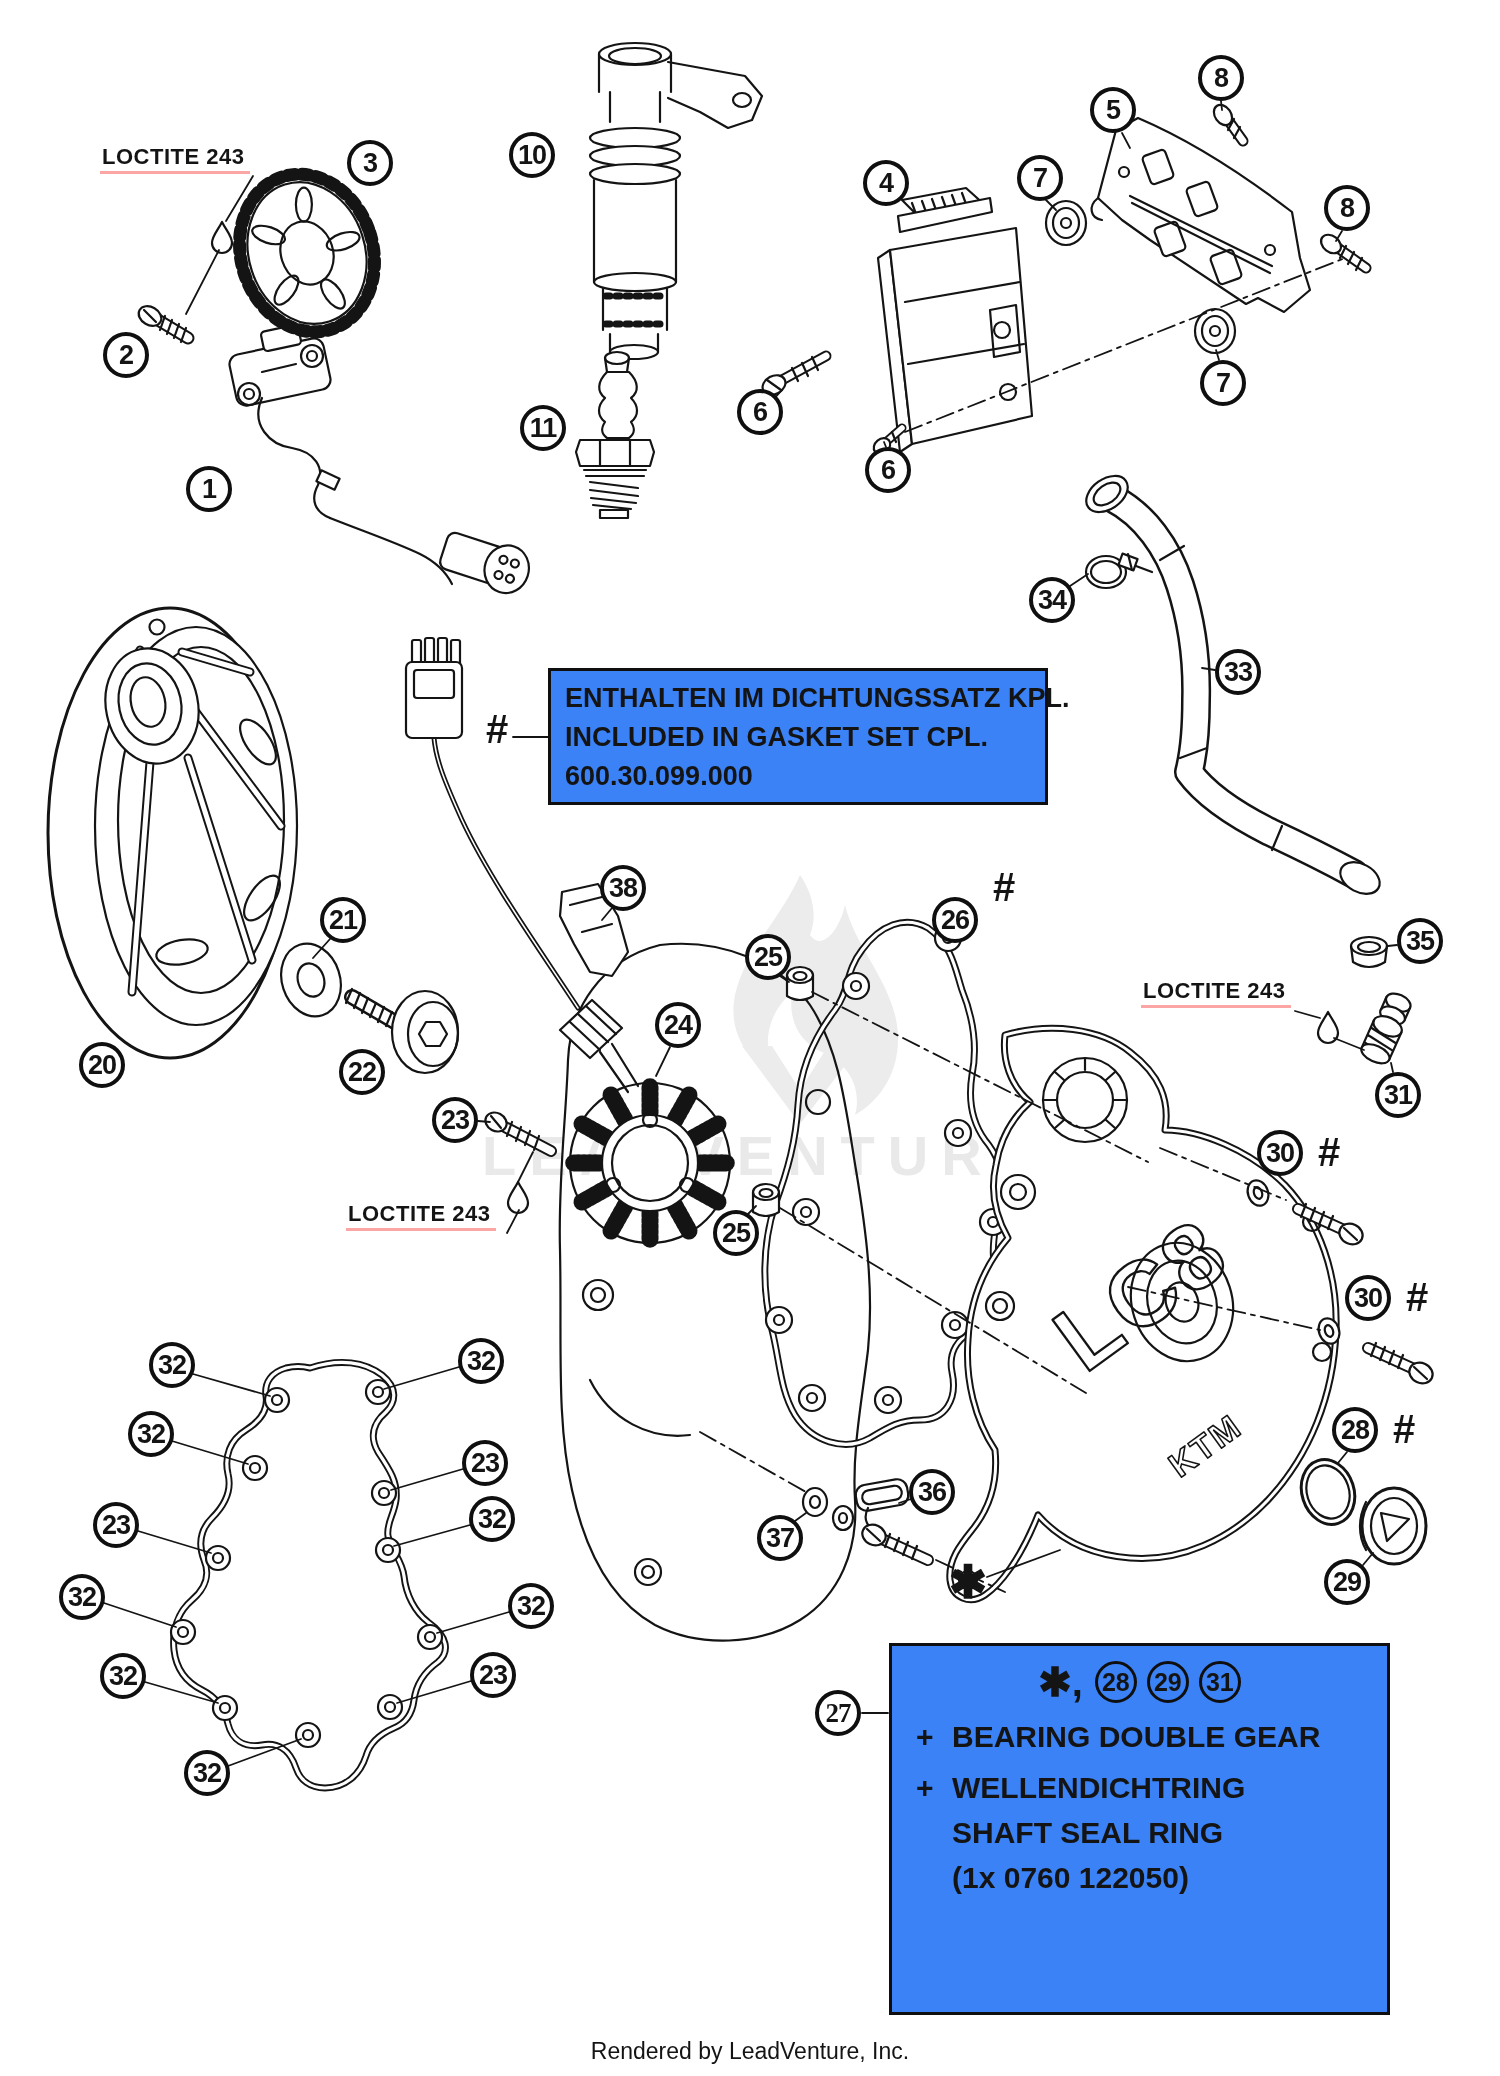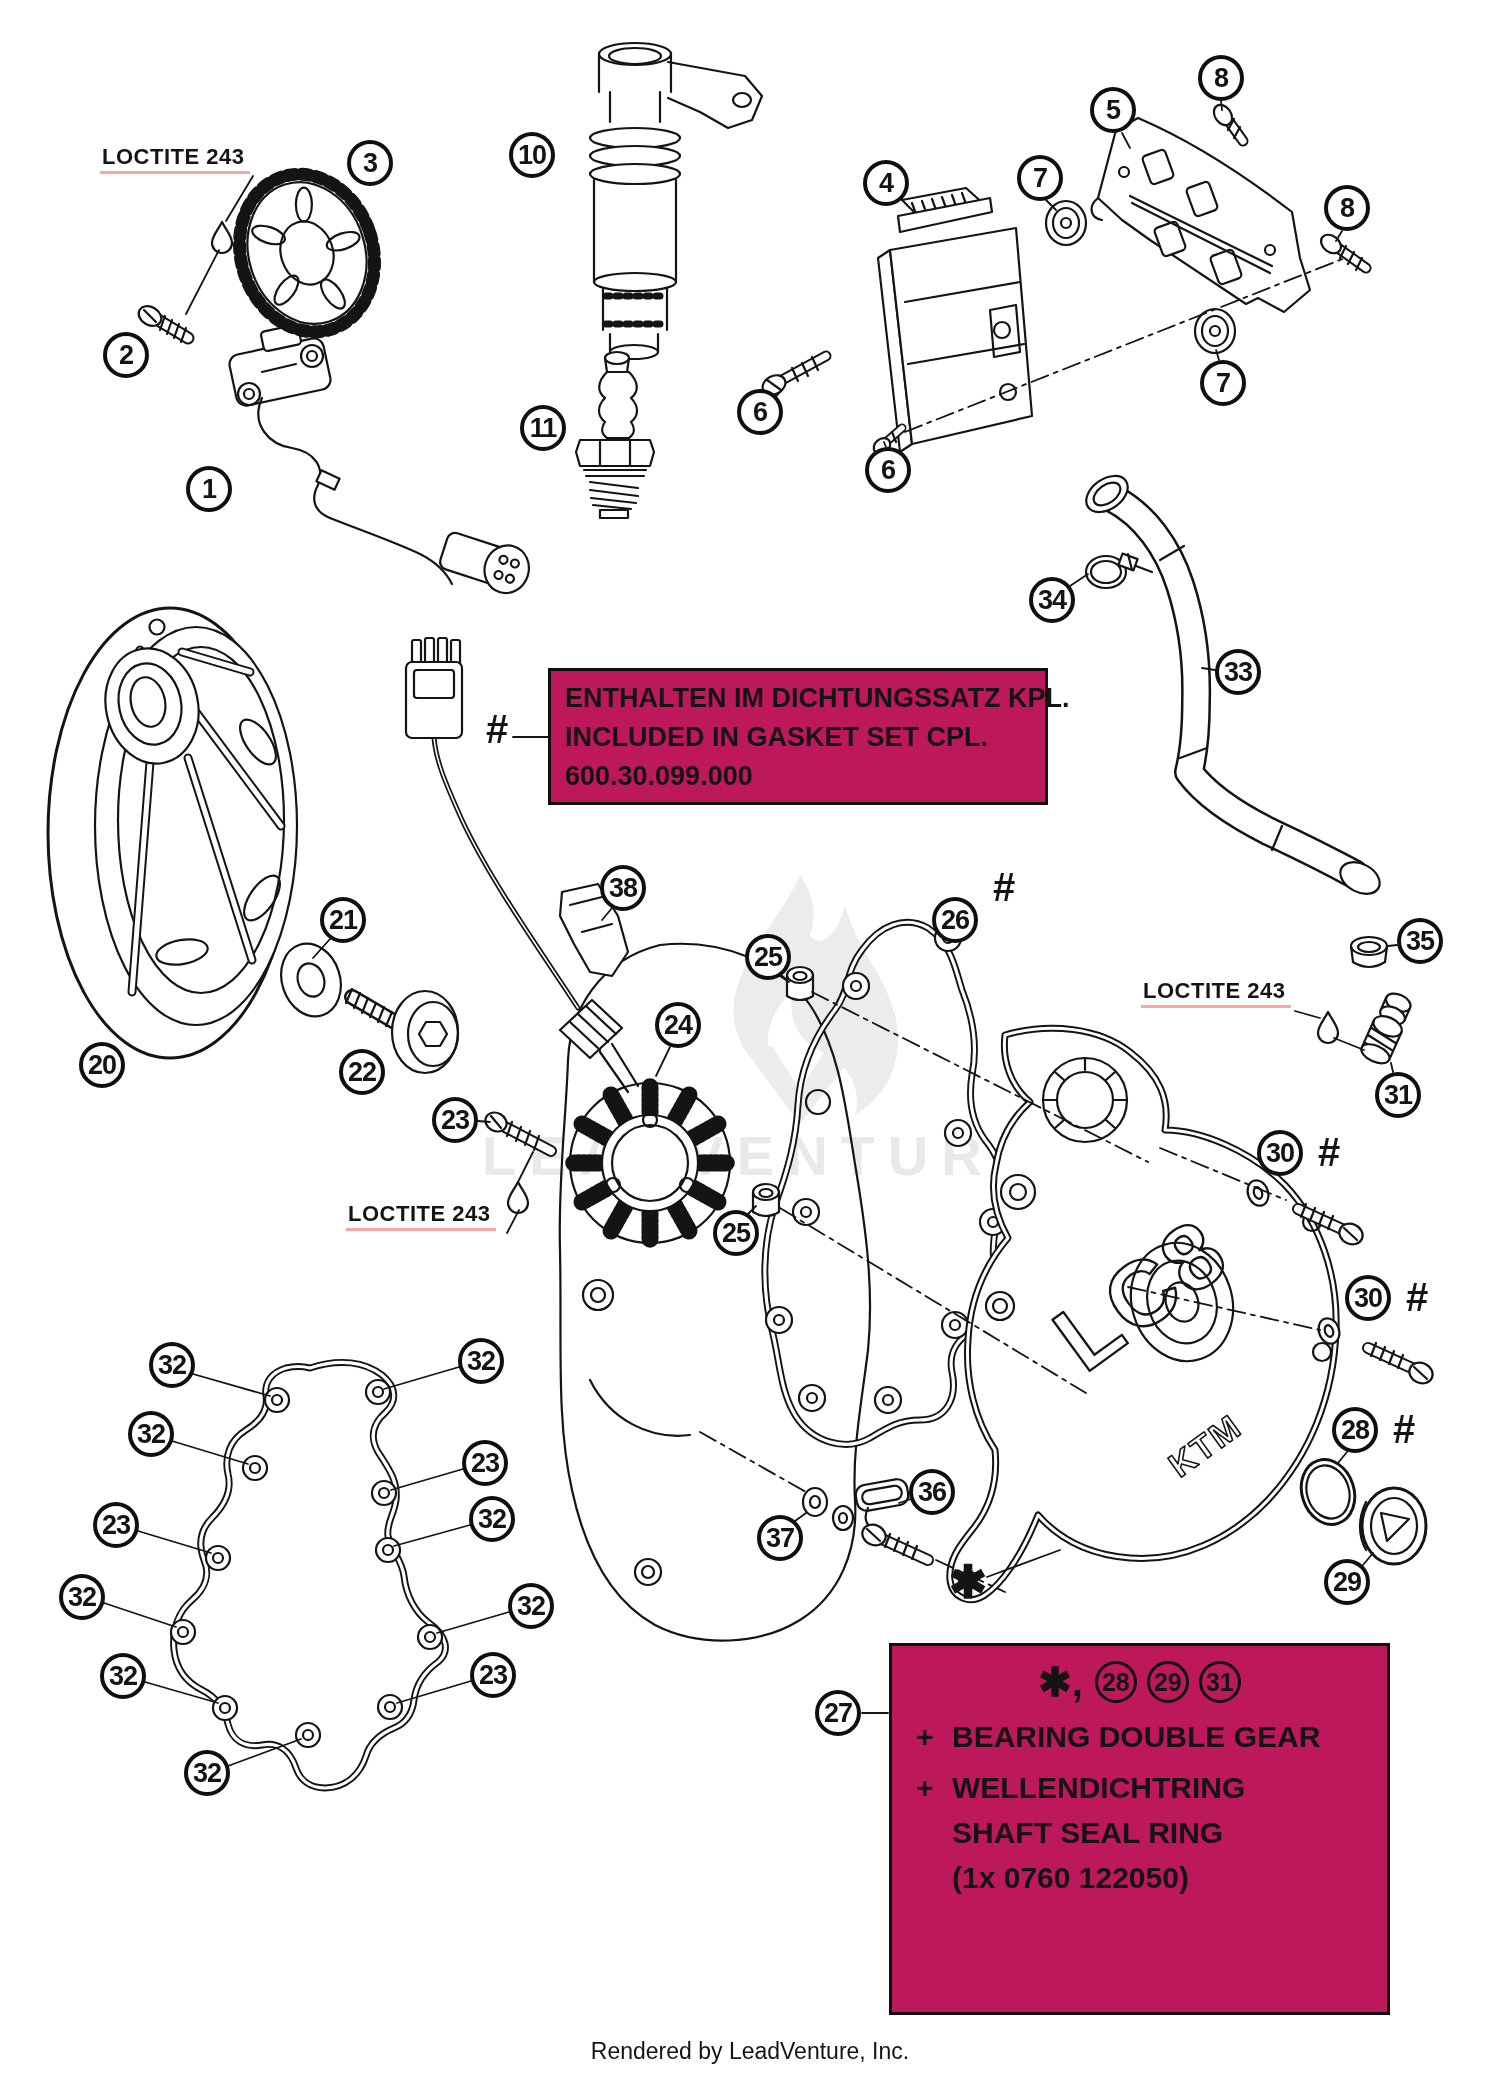--- a/index.html
+++ b/index.html
@@ -8,21 +8,21 @@
   #art{position:absolute;left:0;top:0;z-index:1;}
   .layer{position:absolute;left:0;top:0;width:100%;height:100%;z-index:3;}
   .callout{position:absolute;width:46px;height:46px;border:4px solid #0f0f0f;border-radius:50%;
            background:#fff;display:flex;align-items:center;justify-content:center;
            transform:translate(-50%,-50%);font-weight:bold;font-size:27px;letter-spacing:-1px;
            z-index:5;box-sizing:border-box;}
   .hashmark{position:absolute;transform:translate(-50%,-50%);font-weight:bold;font-size:40px;z-index:5;}
   .aster{position:absolute;transform:translate(-50%,-50%);font-weight:bold;font-size:46px;z-index:5;}
   .loctite{position:absolute;font-weight:bold;font-size:22px;letter-spacing:0.5px;
            border-bottom:3px solid #fca5a5;padding:0 6px 1px 2px;z-index:4;white-space:nowrap;}
-  .note-box{position:absolute;border:3px solid #0f0f0f;background:#be185d;z-index:4;box-sizing:border-box;}
+  .note-box{position:absolute;border:3px solid #0f0f0f;background:#3b82f6;z-index:4;box-sizing:border-box;}
   #gasket-note{left:548px;top:668px;width:500px;height:137px;padding:8px 0 0 14px;
                font-weight:bold;font-size:27px;line-height:1.45;white-space:nowrap;}
   #parts-note{left:889px;top:1643px;width:501px;height:372px;padding:10px 0 0 0;}
   .pn-header{display:flex;align-items:center;justify-content:center;gap:10px;height:52px;}
   .pn-star{font-weight:bold;font-size:40px;margin-right:2px;}
   .ref-circle{display:inline-flex;width:42px;height:42px;border:3.5px solid #0f0f0f;border-radius:50%;
               align-items:center;justify-content:center;font-weight:bold;font-size:25px;box-sizing:border-box;}
   .note-item{display:flex;margin:6px 0 0 24px;font-weight:bold;font-size:30px;line-height:1.5;}
   .plus{width:36px;flex:none;}
   .footer{position:absolute;left:0;right:0;top:2038px;text-align:center;font-size:23px;z-index:4;}
@@ -692,21 +692,21 @@
       <div class="hashmark" style="left: 1404px; top: 1429px;">#</div>
       <div class="callout" style="left: 1347px; top: 1582px;">
         <span>29</span>
       </div>
       <div class="callout" style="left: 932px; top: 1492px;">
         <span>36</span>
       </div>
       <div class="callout" style="left: 780px; top: 1538px;">
         <span>37</span>
       </div>
-      <div class="callout" style="left: 838px; top: 1713px;">
+      <div class="callout" style="left: 838px; top: 1713px; font-family: Liberation Serif, serif;">
         <span>27</span>
       </div>
       <div class="callout" style="left: 172px; top: 1365px;">
         <span>32</span>
       </div>
       <div class="callout" style="left: 481px; top: 1361px;">
         <span>32</span>
       </div>
       <div class="callout" style="left: 151px; top: 1434px;">
         <span>32</span>

